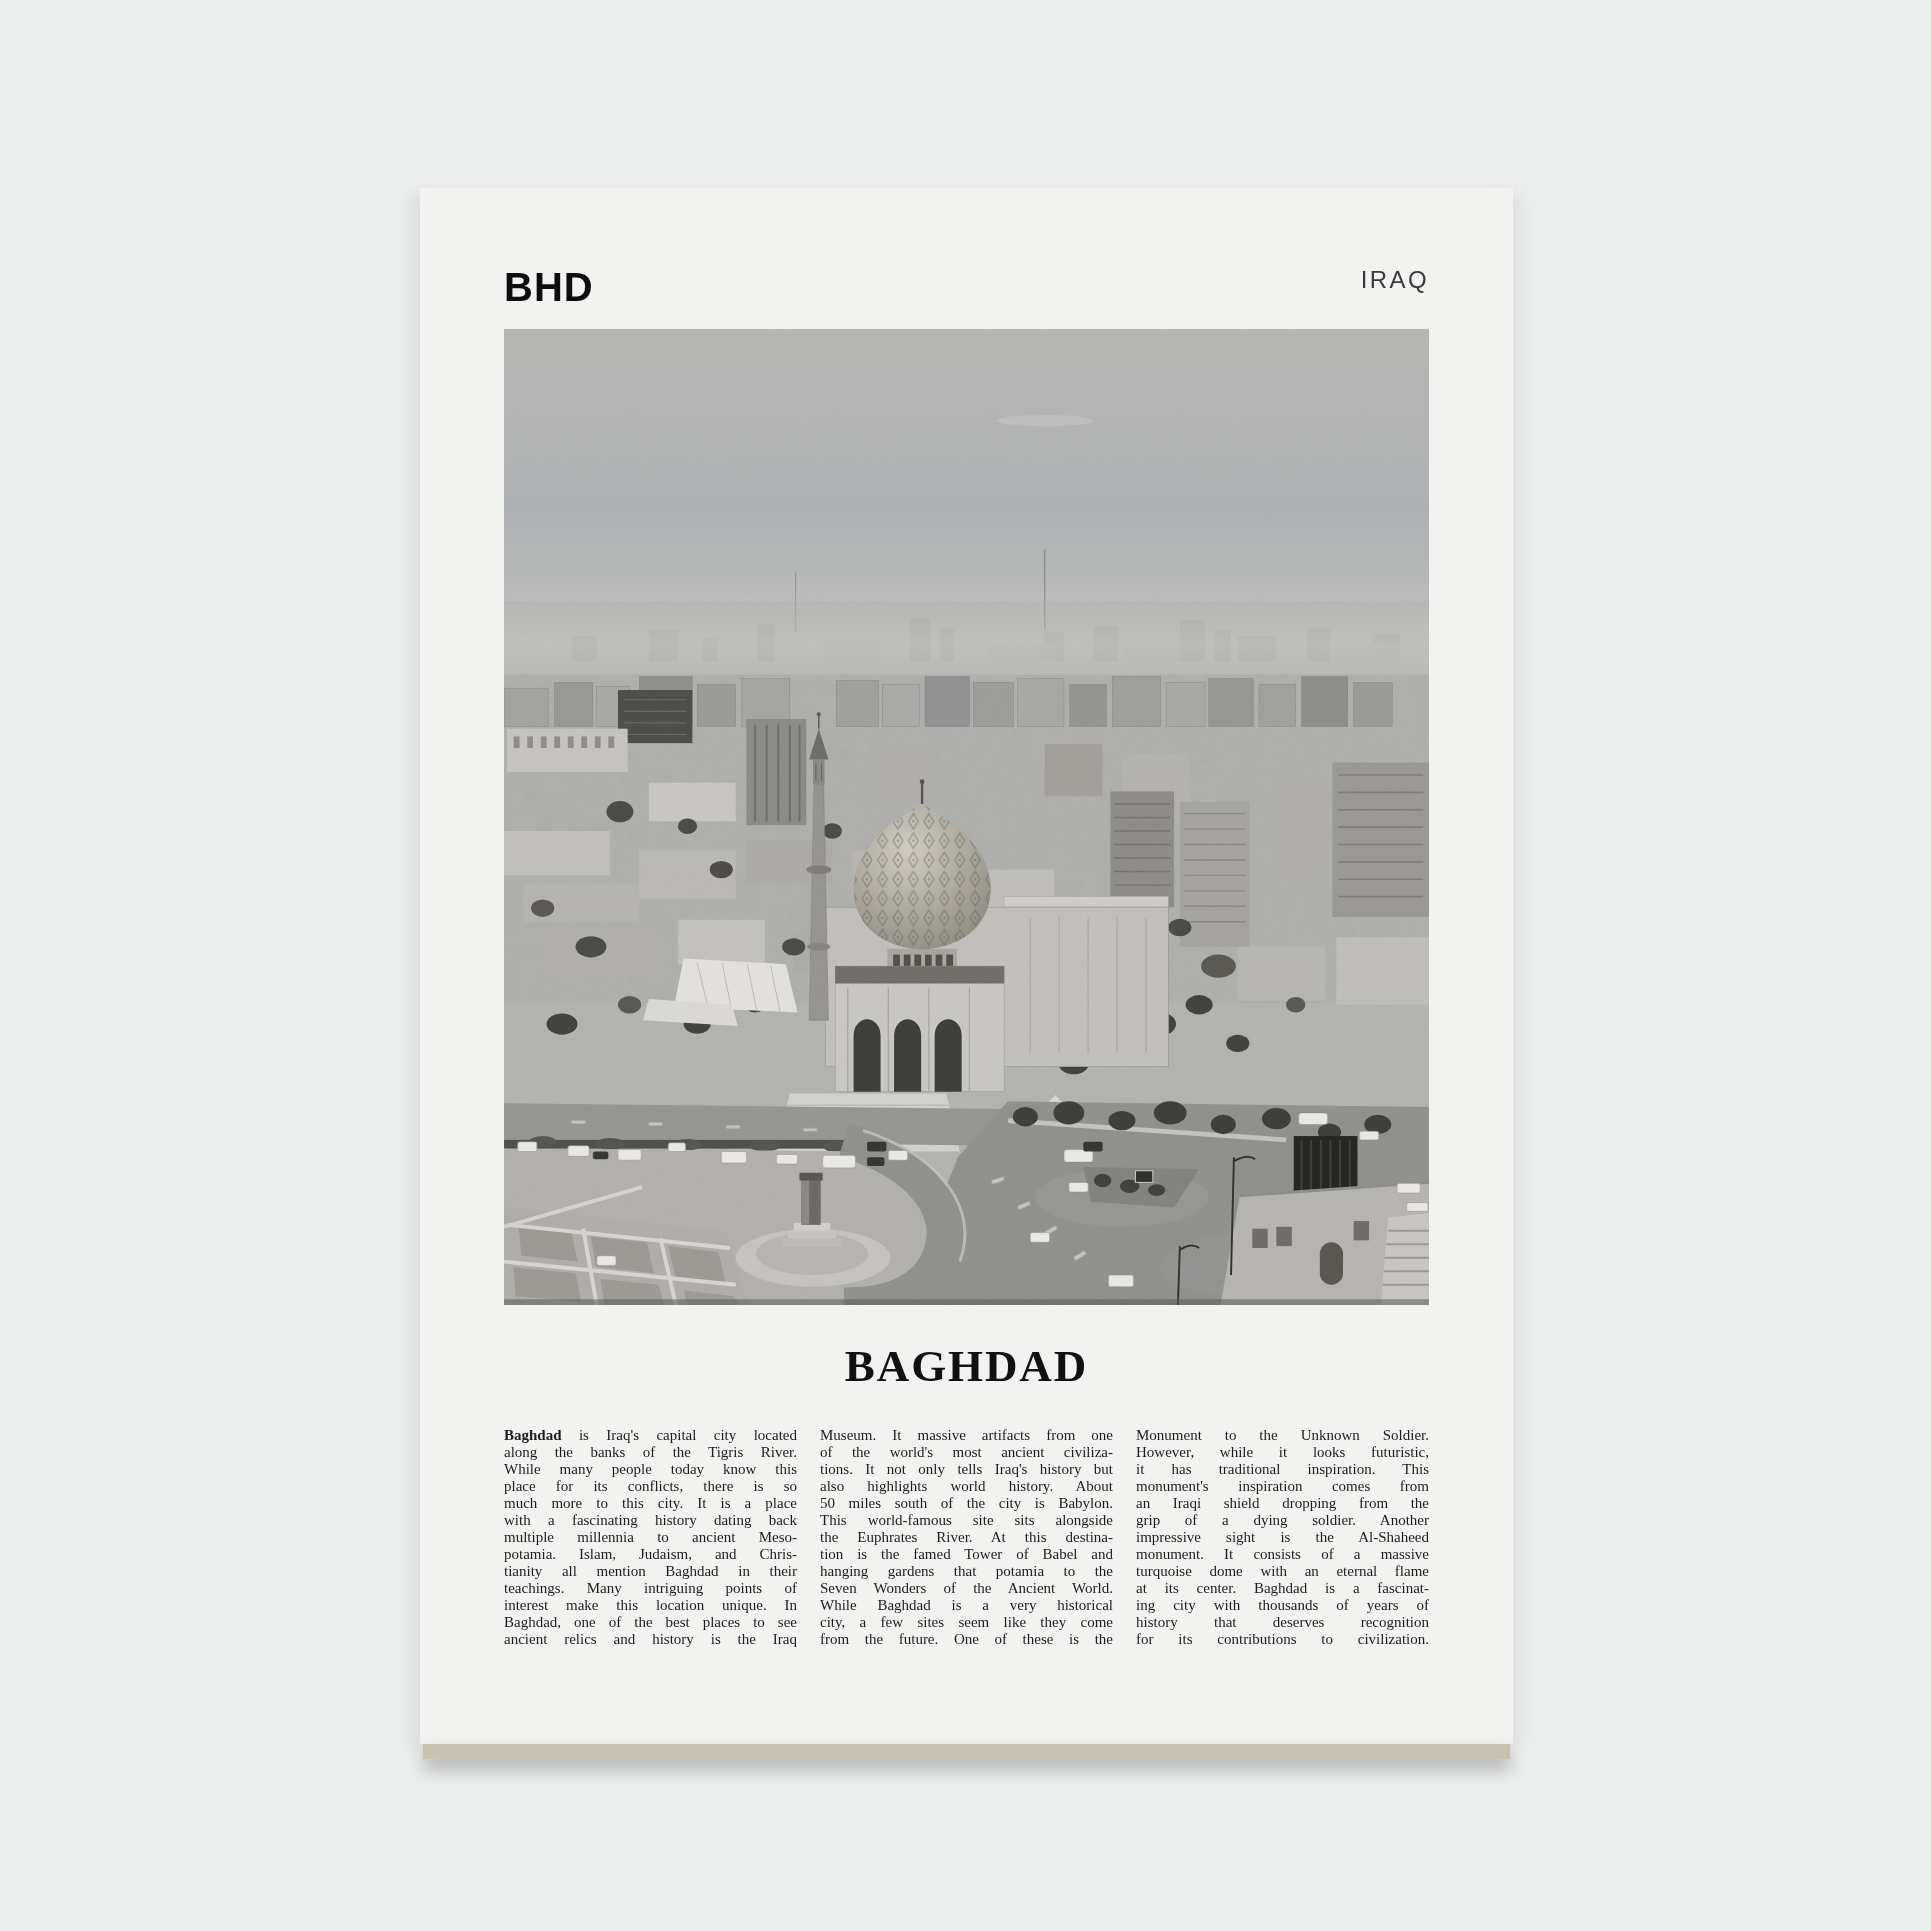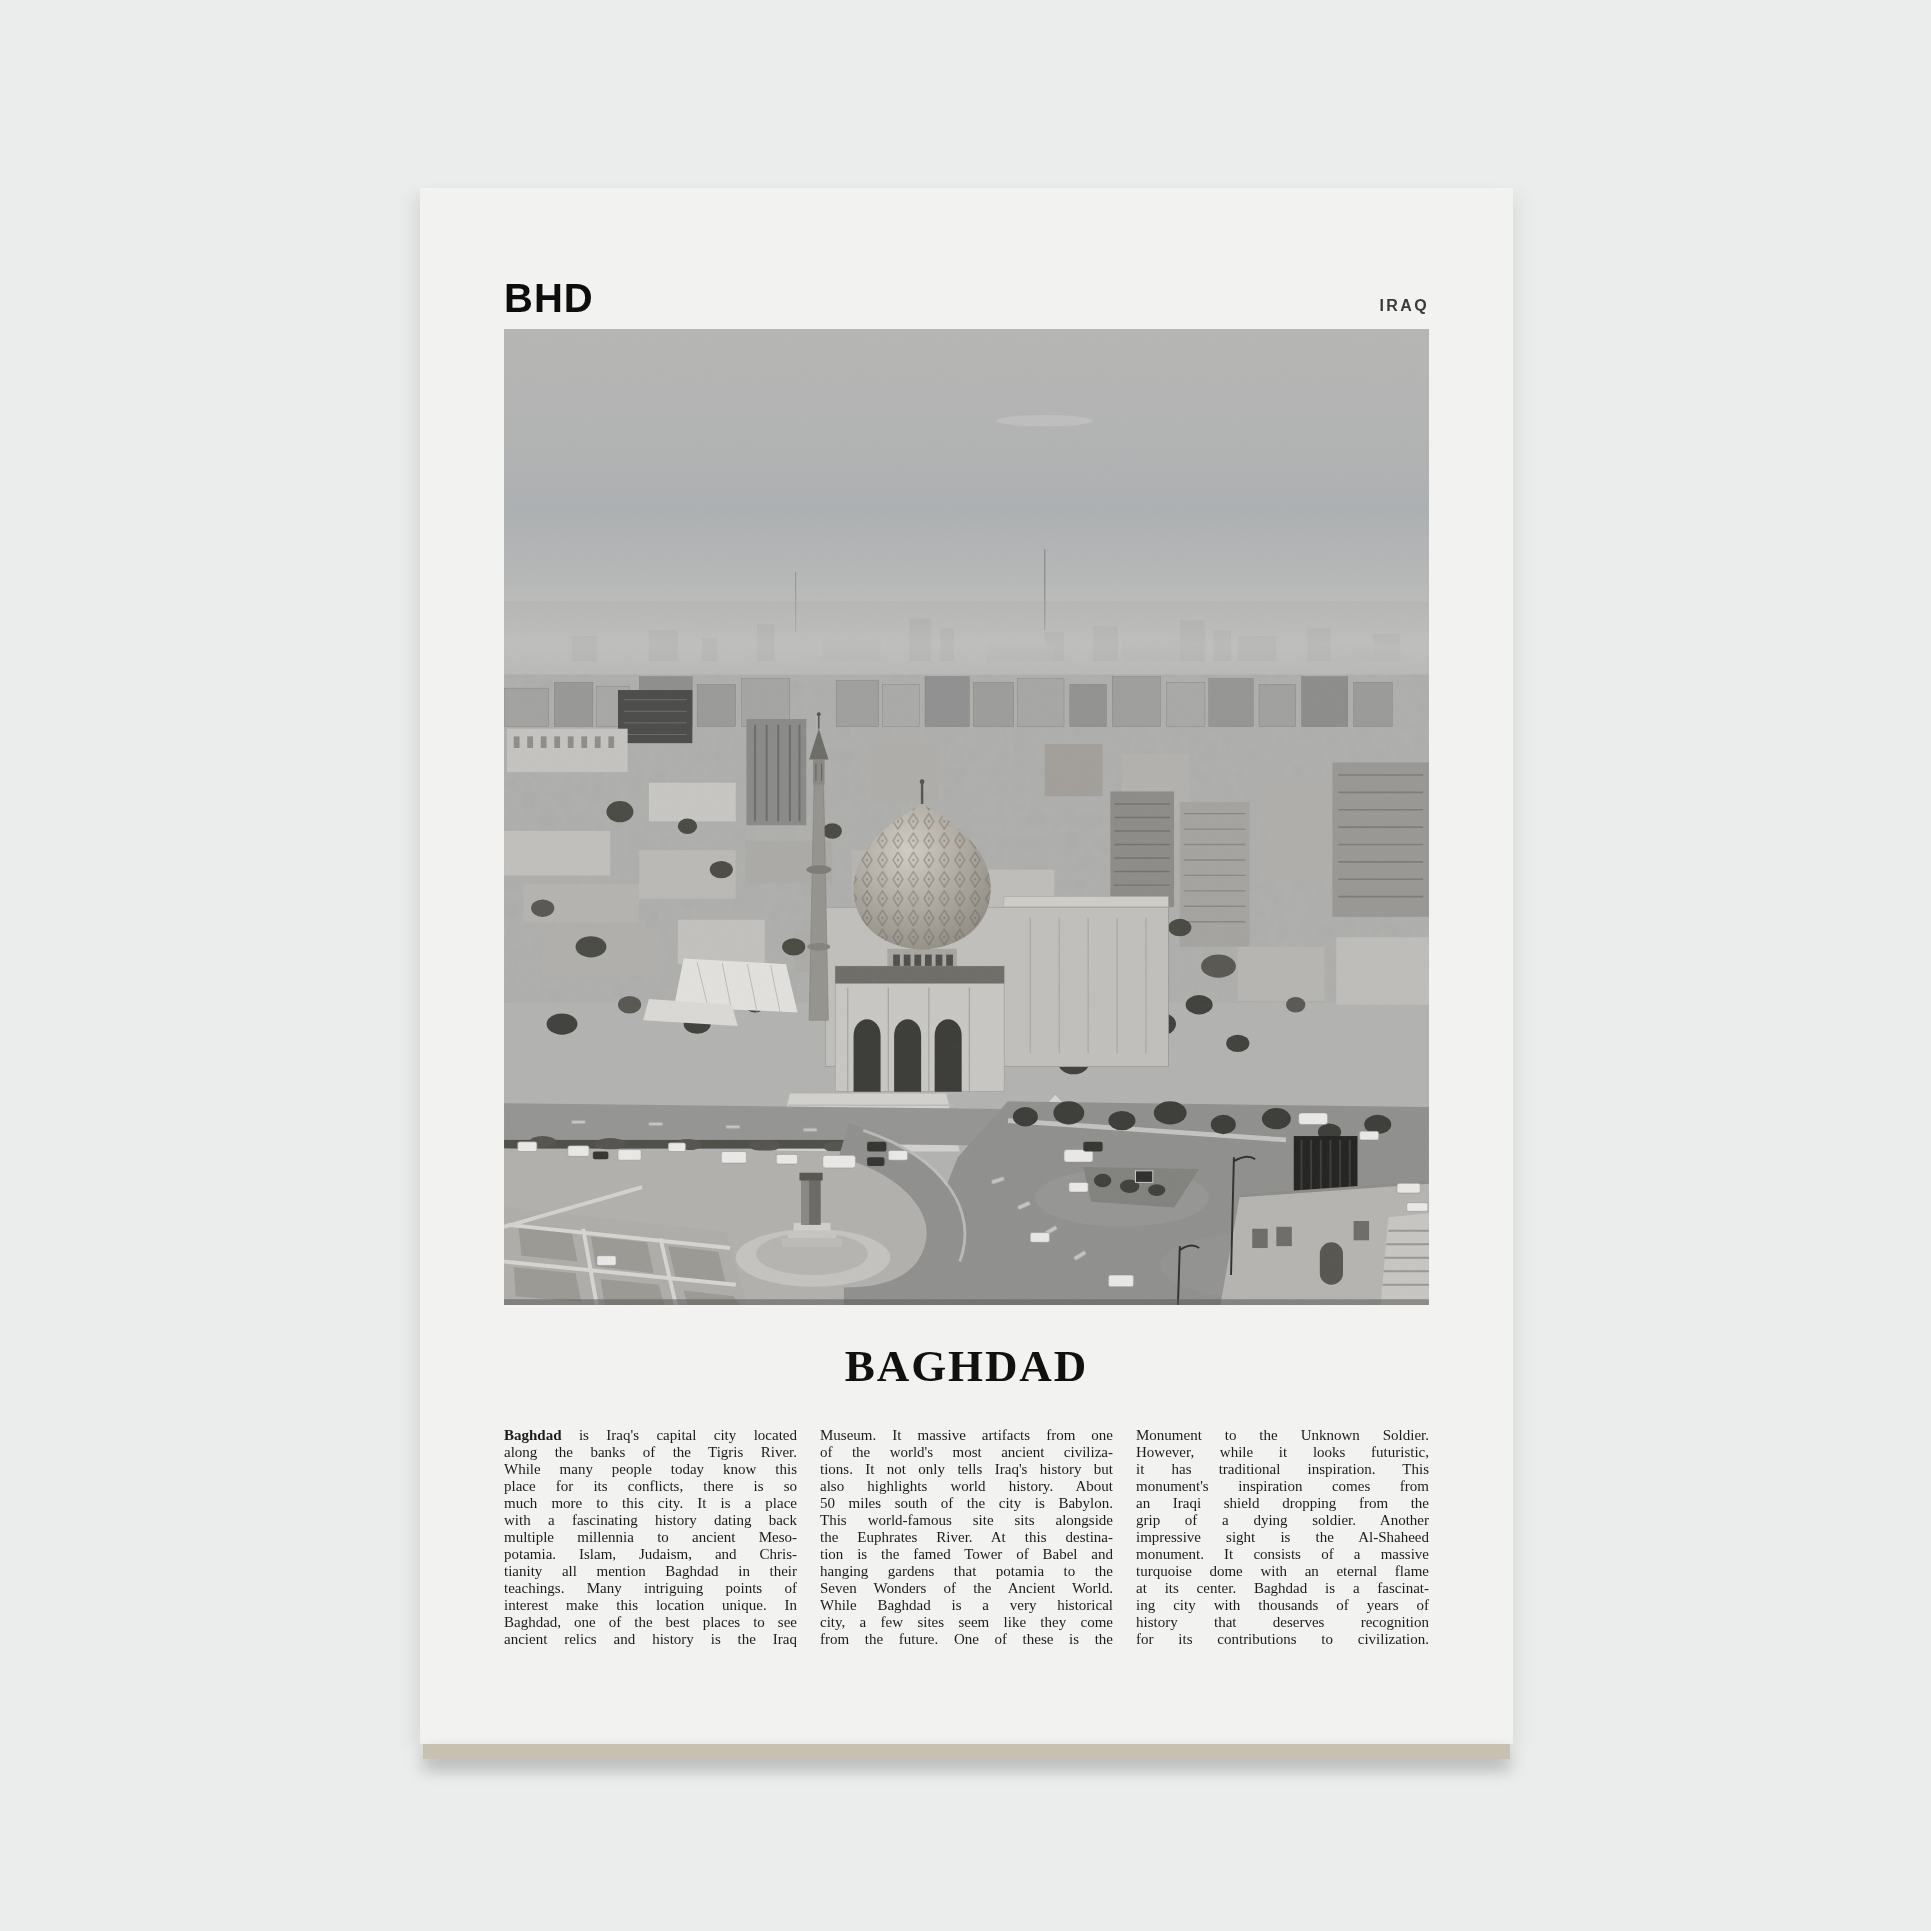--- a/index.html
+++ b/index.html
@@ -16,31 +16,31 @@
     box-shadow:-8.7px 5.8px 15.4px rgba(0,0,0,0.07), 8.7px 5.8px 15.4px rgba(0,0,0,0.05);
   }
   .poster-edge{
     position:absolute;top:100%;left:2.9px;right:2.9px;height:15.4px;
     background:#c8c1b0;
     box-shadow:0 9.7px 17.4px rgba(0,0,0,0.28);
   }
   .poster-header{
     position:absolute;top:0;left:84px;width:925px;height:141px;
     display:flex;justify-content:space-between;align-items:flex-end;
-    padding-bottom:11px;box-sizing:border-box;text-align:center;
+    padding-bottom:22px;box-sizing:border-box;text-align:center;
   }
   .brand{
     font-family:"Liberation Sans", sans-serif;
     font-weight:bold;font-size:40px;line-height:1;
     letter-spacing:1px;color:#0d0d0d;
   }
   .country{
     font-family:"Liberation Sans", sans-serif;
-    font-weight:bold;font-size:16px;line-height:1;
-    letter-spacing:2.4px;color:#3a3a3a;margin-bottom:4px;
+    font-weight:normal;font-size:24px;line-height:1;
+    letter-spacing:2.4px;color:#3a3a3a;margin-bottom:15px;
   }
   .photo-frame{
     position:absolute;left:84px;top:141px;width:925px;height:976px;
     overflow:hidden;background:#b3b3b1;
   }
   .photo-frame svg{display:block;width:925px;height:976px;}
   .poster-title{
     position:absolute;top:1155px;left:0;width:100%;
     text-align:center;
     font-family:"Liberation Serif", serif;font-weight:bold;

